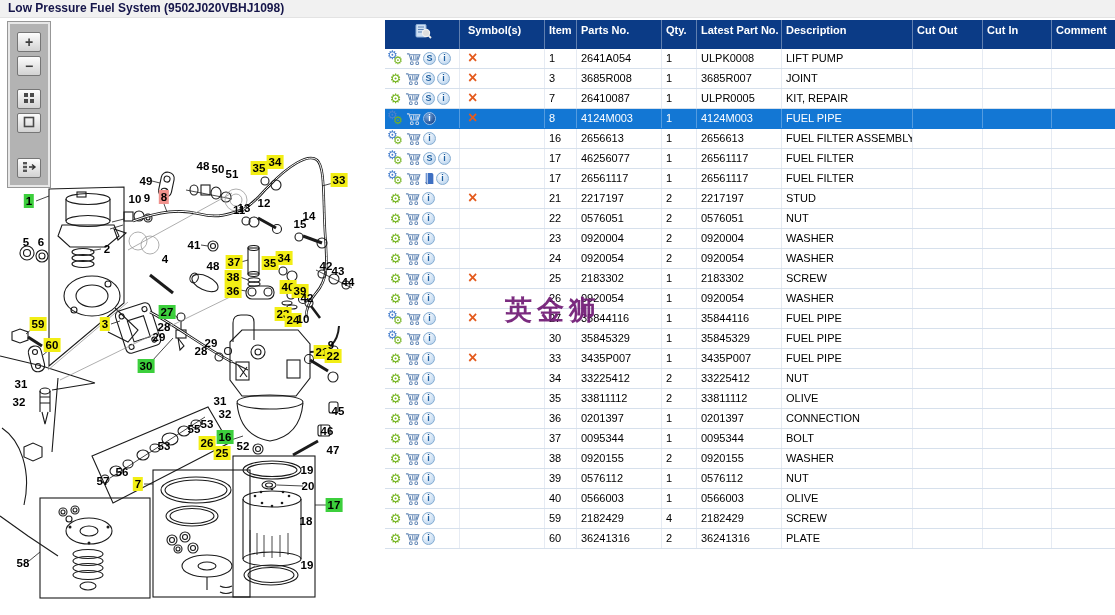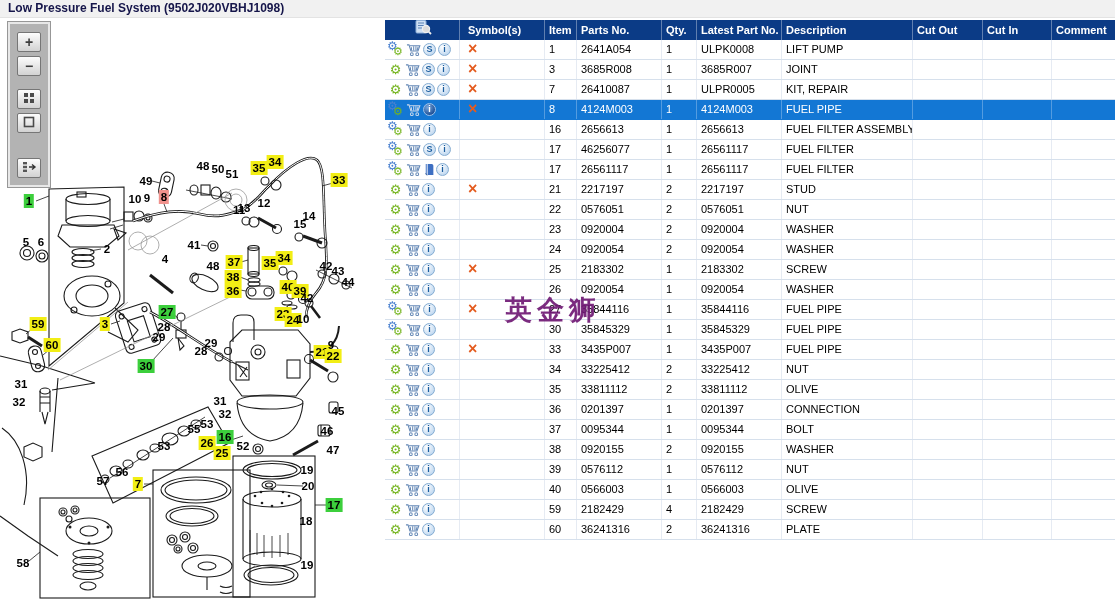--- a/index.html
+++ b/index.html
@@ -31,21 +31,21 @@
           font-size:14px; font-weight:bold; color:#3c3c3c; cursor:pointer; }
   .tbtn.gap { margin-top:9px; }
   .tbtn.bottom { margin-top:auto; margin-bottom:7px; }
 
   
   .watermark { position:absolute; left:505px; top:292px; z-index:40; font-size:27px; font-weight:bold;
                color:#701a75; opacity:.92; letter-spacing:5px; pointer-events:none; white-space:nowrap; }
 
   
   .parts-table { position:absolute; left:385px; top:20px; width:730px; z-index:2; font-size:11px; }
-  .thead { display:flex; height:20px; background:#0b3b86; color:#fff; font-weight:bold; }
+  .thead { display:flex; height:29px; background:#0b3b86; color:#fff; font-weight:bold; }
   .thead .cell { border-right:1px solid rgba(255,255,255,.35); line-height:20px; padding-left:4px; overflow:hidden; }
   .trow { display:flex; height:20px; background:#fff; border-bottom:1px solid #d6e0ec; color:#000; }
   .trow .cell { border-right:1px solid #e6ebf3; line-height:19px; padding-left:4px; overflow:hidden; white-space:nowrap; }
   .trow.selected { background:#1377d4; color:#fff; border-bottom-color:#1377d4; }
   .trow.selected .cell { border-right-color:rgba(255,255,255,.28); }
 
   .c-ico  { width:75px; display:flex; align-items:center; gap:2px; padding-left:3px !important; }
   .c-sym  { width:85px; padding-left:8px !important; }
   .c-item { width:32px; }
   .c-part { width:85px; }

